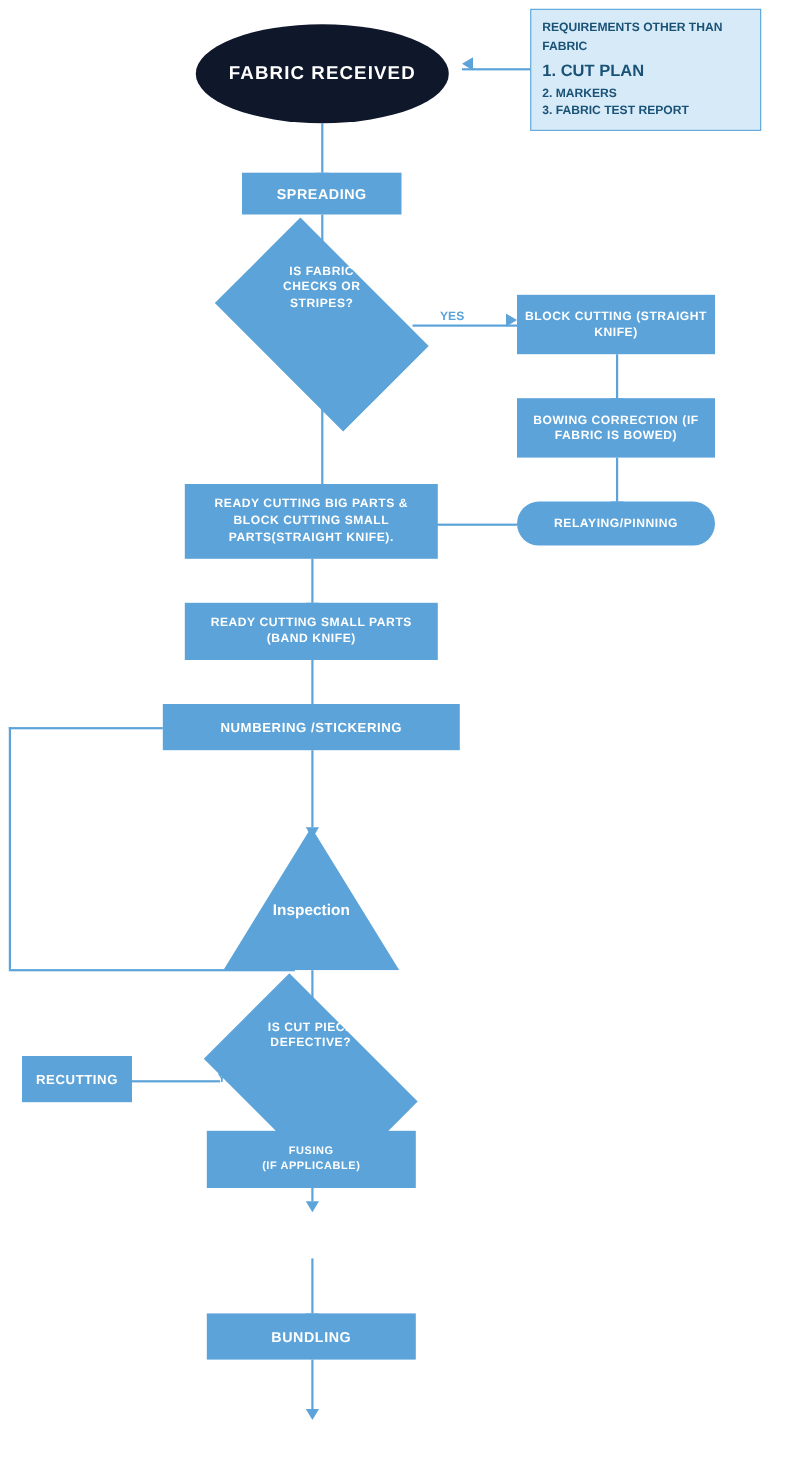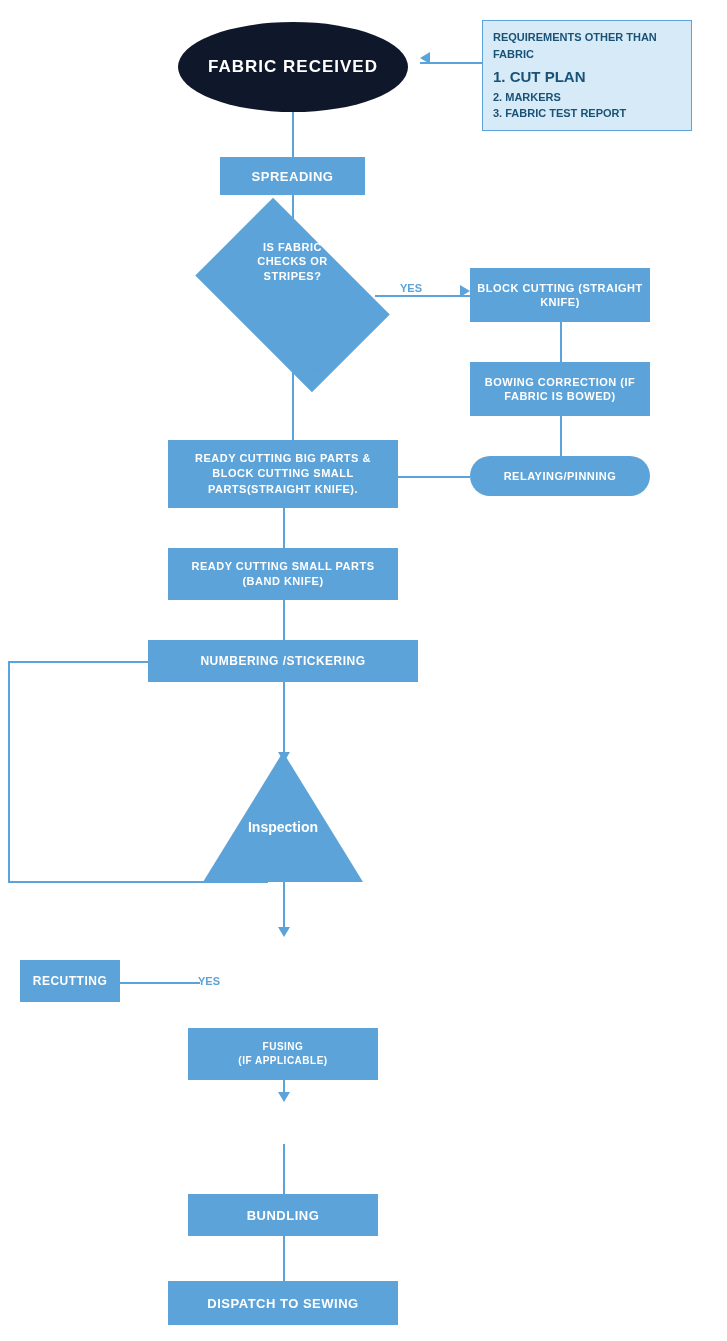--- a/index.html
+++ b/index.html
@@ -74,21 +74,20 @@
 
     .note-box {
       background: #d6eaf8;
       border: 1.5px solid #5ba3d9;
       position: absolute;
       padding: 8px 10px;
       font-size: 11px;
       color: #1a5276;
       font-weight: bold;
       line-height: 1.5;
-      margin-top: 12px;
     }
 
     
     .arrow {
       position: absolute;
       background: #5ba3d9;
     }
 
     .arrow-v {
       width: 2px;
@@ -284,20 +283,27 @@
       <text x="80" y="80" text-anchor="middle" fill="white" font-weight="bold" font-size="14" font-family="Arial">Inspection</text>
     </svg>
   </div>
 
   
   <div class="arrow arrow-v" style="left:283px; top:882px; height:45px;">
     <div class="arrowhead-down" style="bottom:-10px;"></div>
   </div>
 
   
+  <div class="diamond" style="left:200px; top:927px; width:165px; height:110px;">
+    <div class="diamond-inner"></div>
+    <div class="diamond-text">
+      <span style="white-space:pre-line;">IS CUT PIECE
+DEFECTIVE?</span>
+    </div>
+  </div>
 
   
   <div class="label-text" style="left:198px; top:975px;">
     <span>YES</span>
   </div>
   <div class="arrow arrow-h" style="top:982px; left:88px; width:112px;">
     <div class="arrowhead-left" style="left:0; top:-4px;"></div>
   </div>
 
   
@@ -331,17 +337,14 @@
   <div class="rect" style="left:188px; top:1194px; width:190px; height:42px; font-size:13px;">
     <span>BUNDLING</span>
   </div>
 
   
   <div class="arrow arrow-v" style="left:283px; top:1236px; height:45px;">
     <div class="arrowhead-down" style="bottom:-10px;"></div>
   </div>
 
   
-  <div class="rect" style="left:168px; top:1281px; width:230px; height:44px; font-size:13px;">
-    <span>DISPATCH TO SEWING</span>
-  </div>
 
 </div>
 
 </body></html>

